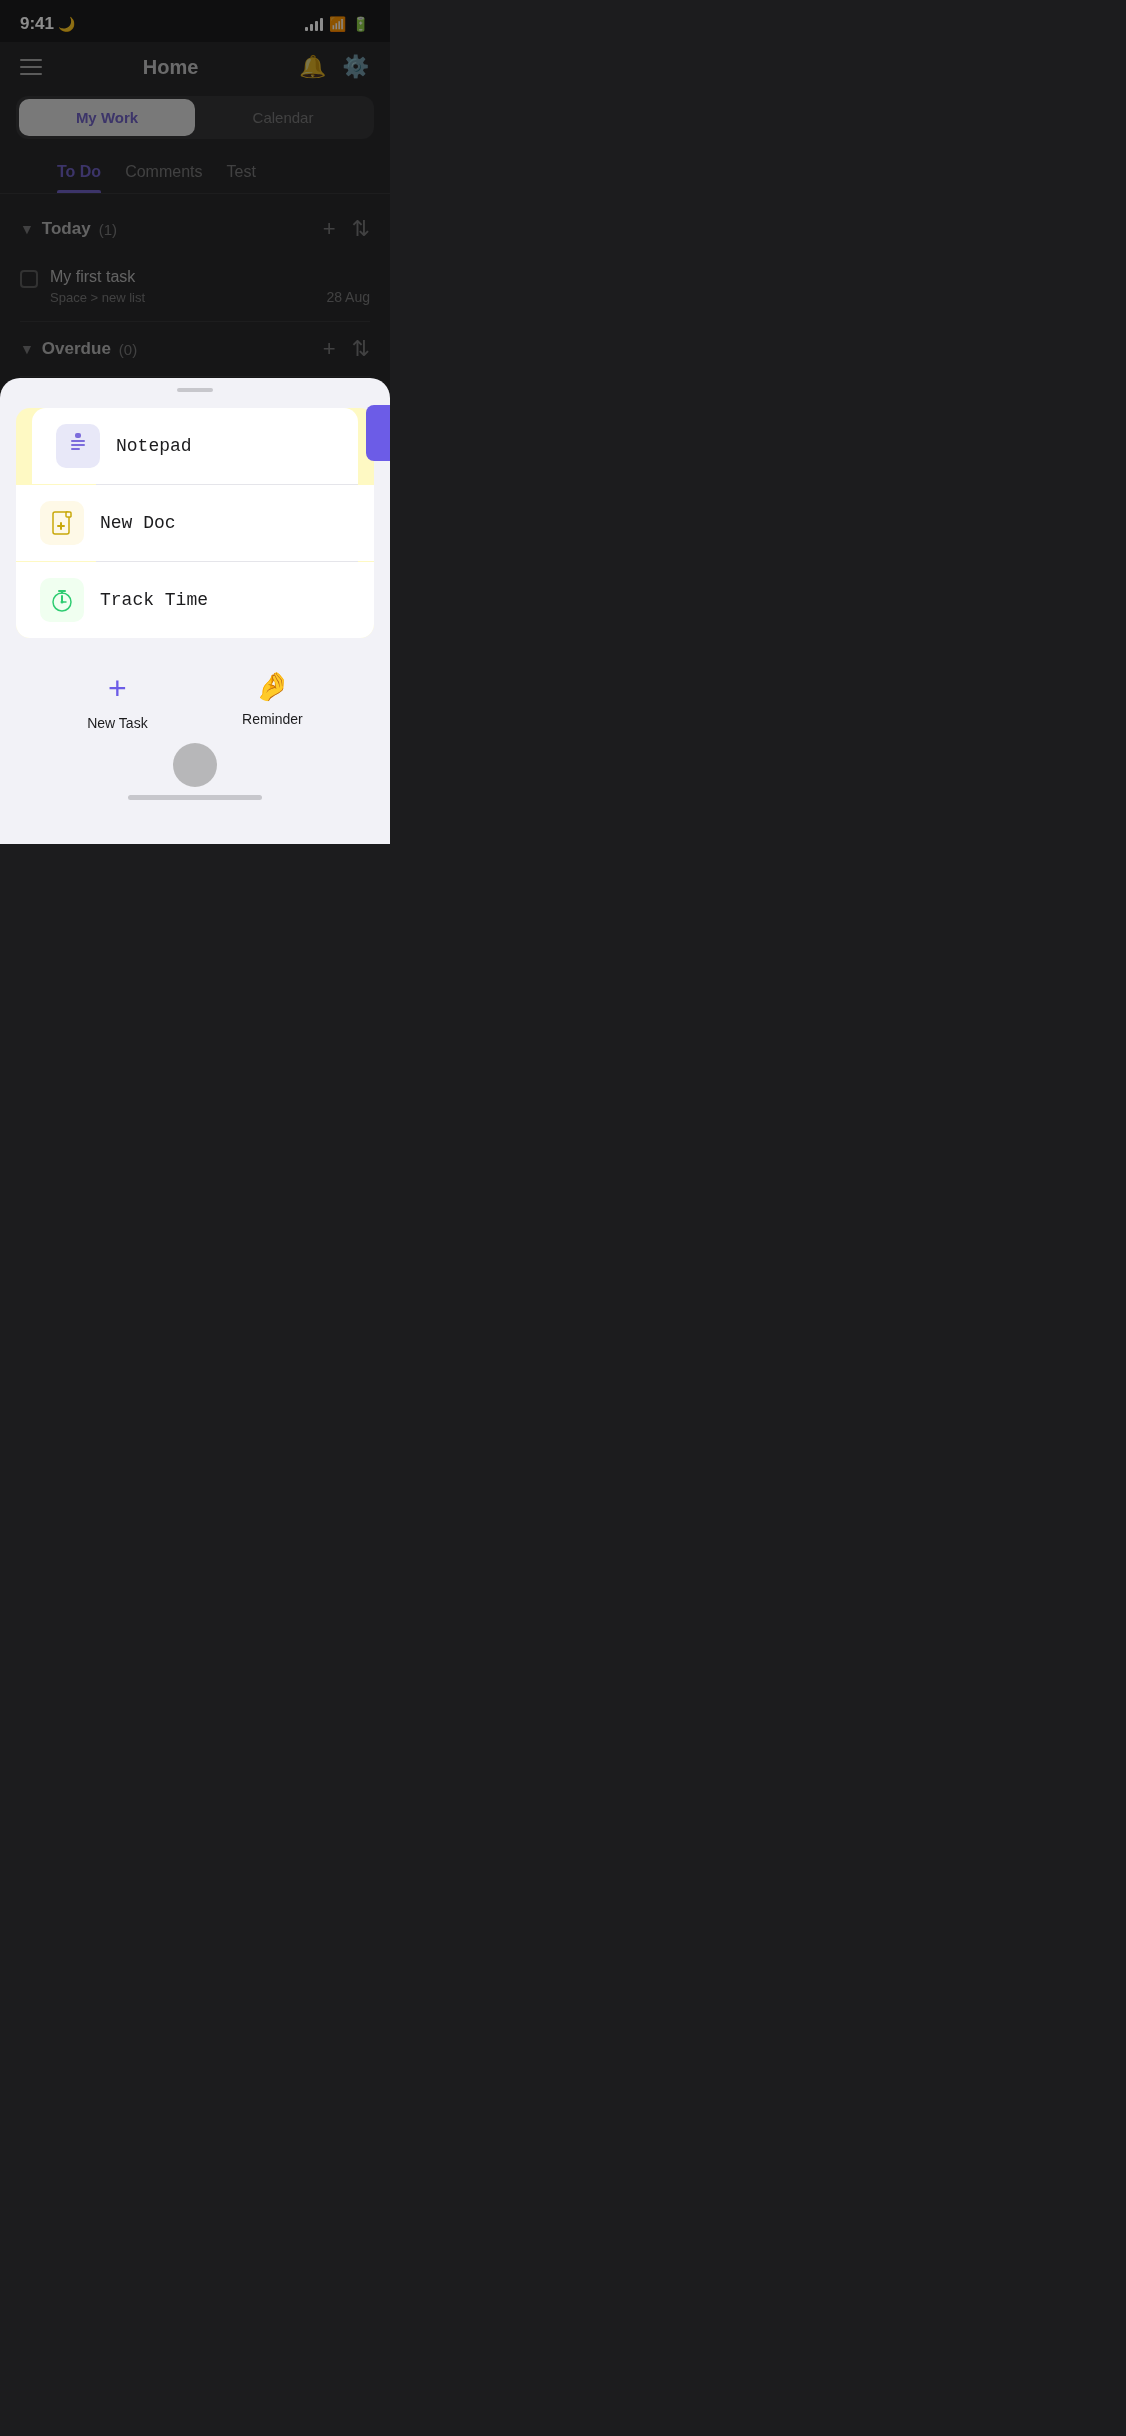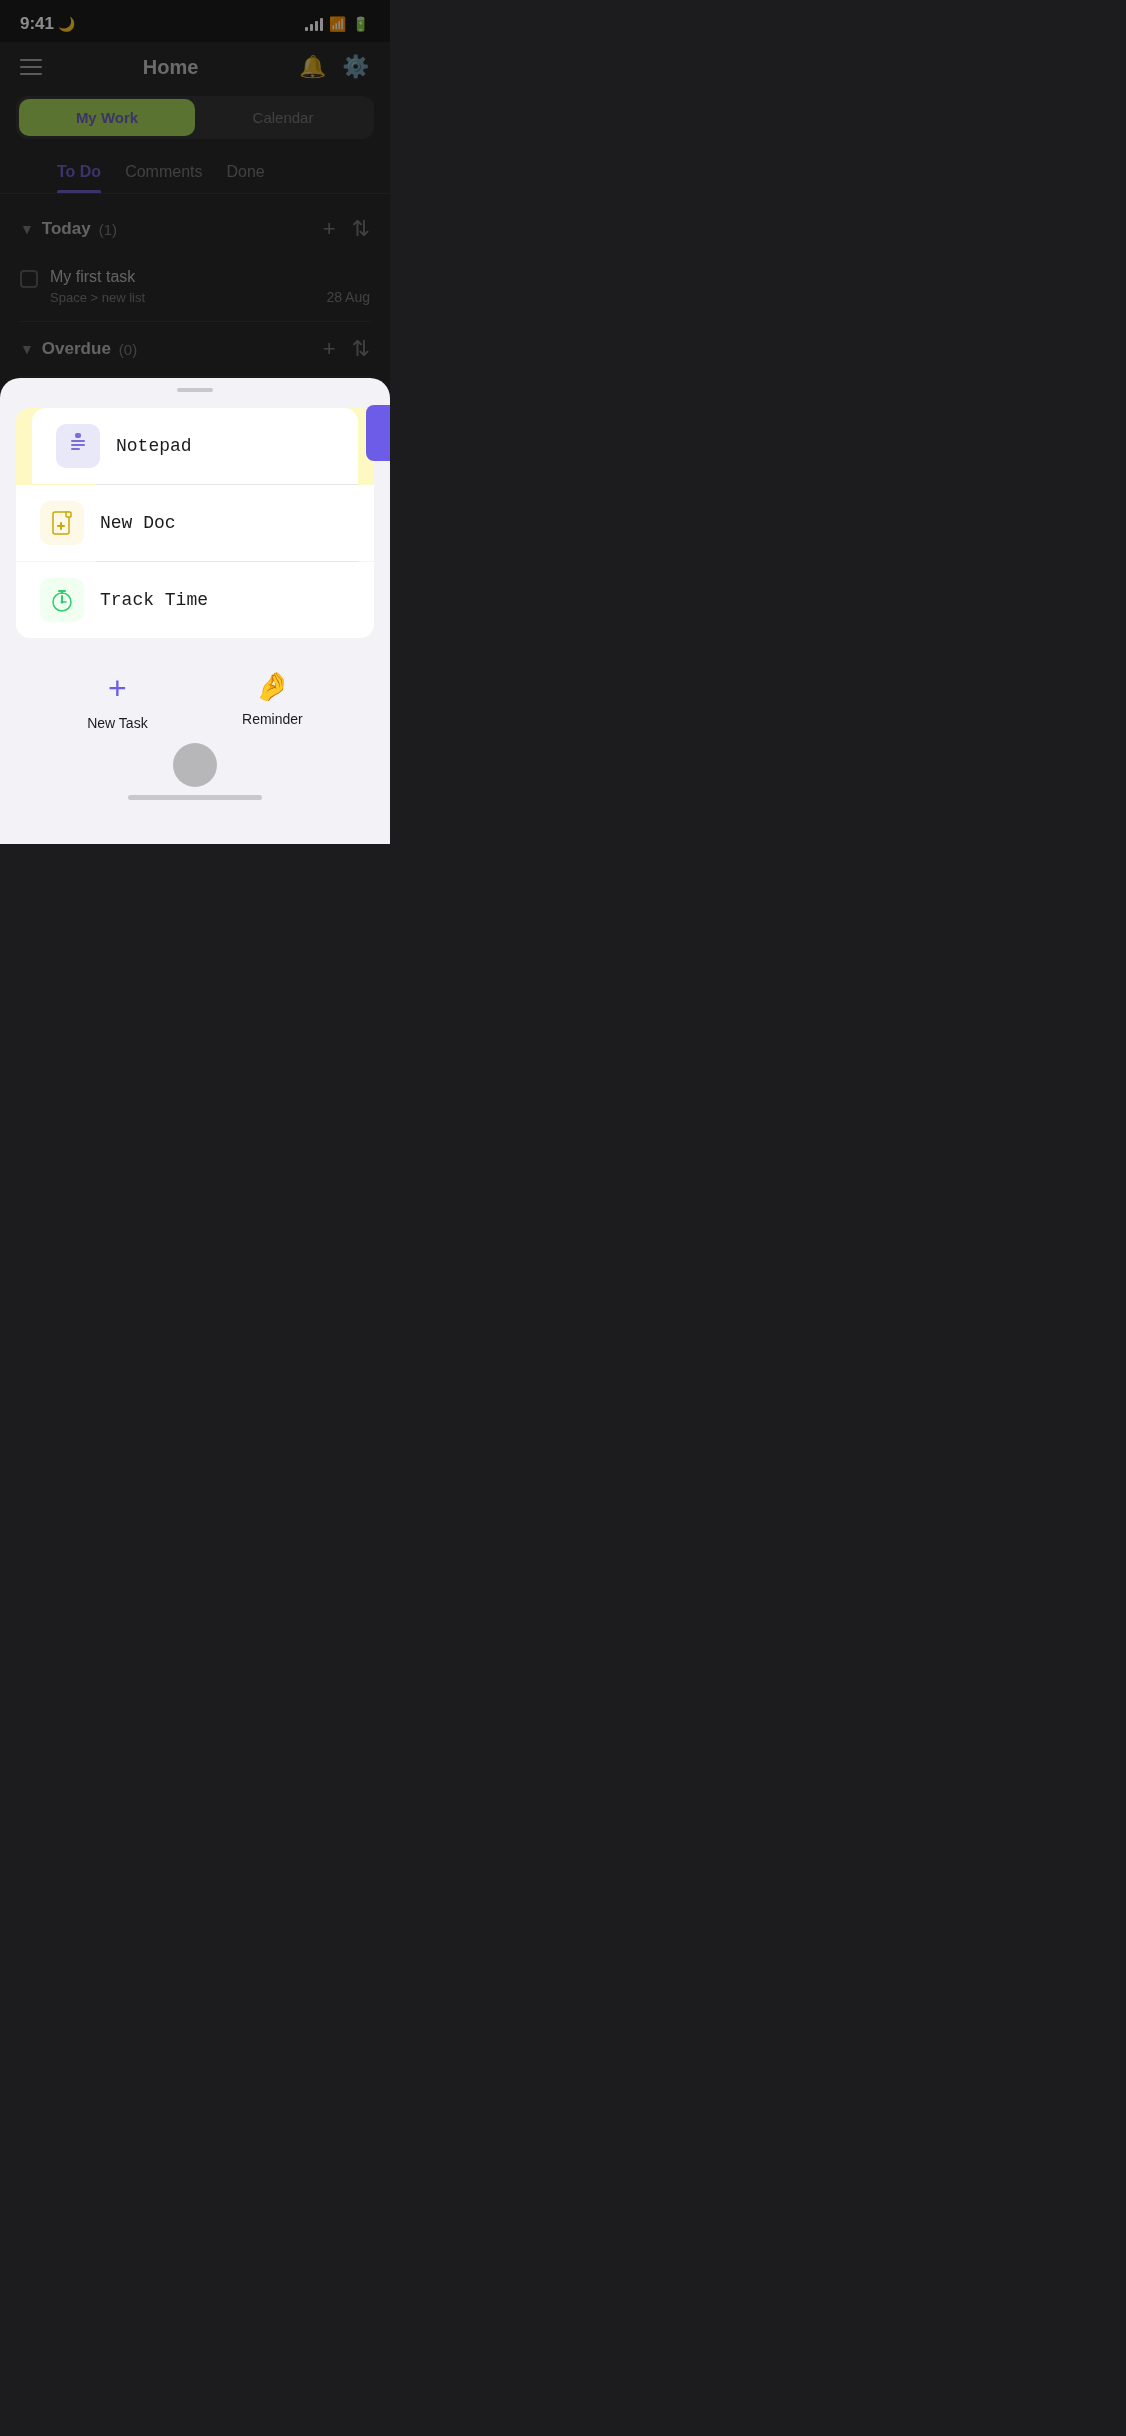--- a/index.html
+++ b/index.html
@@ -126,21 +126,21 @@
       text-align: center;
       font-size: 15px;
       font-weight: 500;
       border-radius: 10px;
       cursor: pointer;
       border: none;
       background: none;
     }
 
     .main-tab.active {
-      background: #bef264;
+      background: #ffffff;
       color: #7c6cdc;
       font-weight: 600;
     }
 
     .main-tab.inactive {
       color: #888;
     }
 
     
     .sub-tabs {
@@ -461,21 +461,21 @@
   </div>
 
   <div class="main-tabs">
     <button class="main-tab active">My Work</button>
     <button class="main-tab inactive">Calendar</button>
   </div>
 
   <div class="sub-tabs">
     <button class="sub-tab active">To Do</button>
     <button class="sub-tab inactive">Comments</button>
-    <button class="sub-tab inactive">Done</button>
+    <button class="sub-tab inactive">Test</button>
   </div>
 
   <div class="section-header">
     <div class="section-left">
       <span class="chevron-icon">▼</span>
       <span class="section-title">Today</span>
       <span class="section-count">(1)</span>
     </div>
     <div class="section-actions">
       <button class="section-action-btn">+</button>

